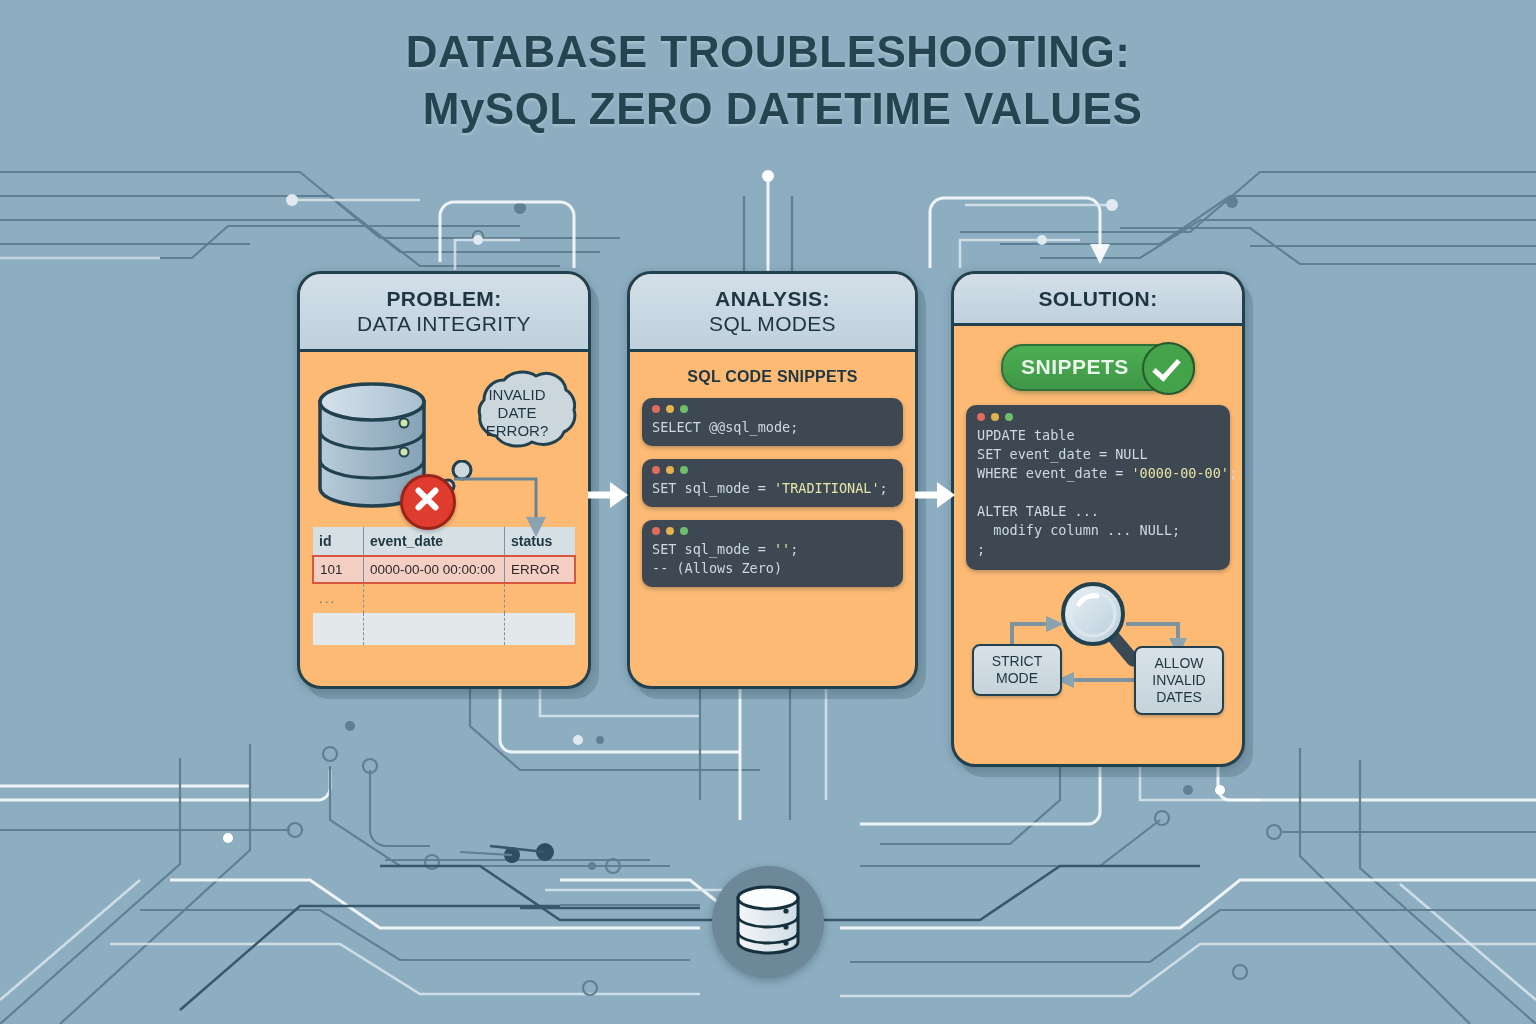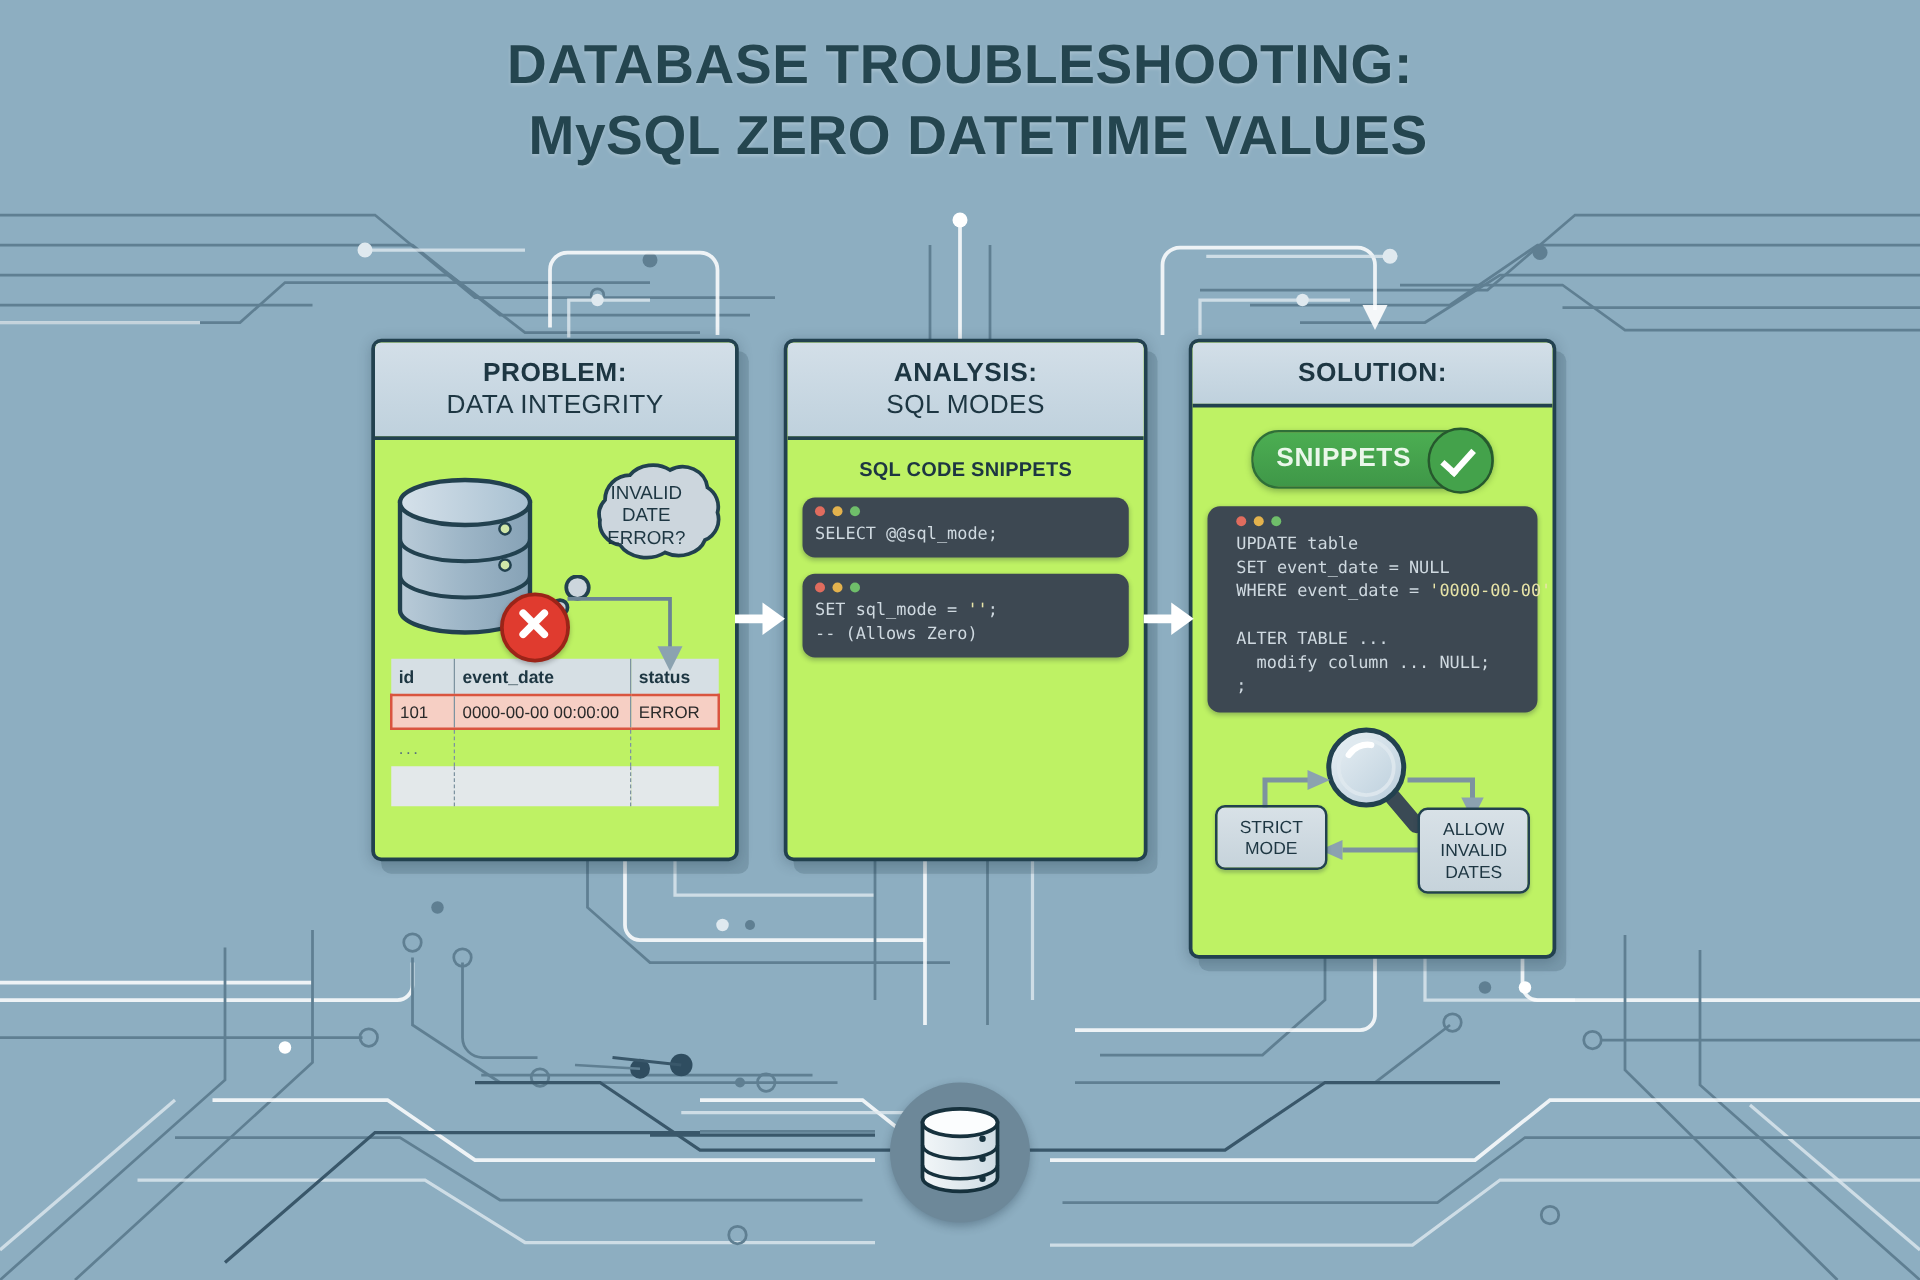--- a/index.html
+++ b/index.html
@@ -24,22 +24,22 @@
     text-shadow:0 2px 3px rgba(255,255,255,.25);
     font-family:"Liberation Sans", sans-serif;
   }
   .title-l1{font-size:44px;line-height:56px;}
   .title-l2{font-size:44px;line-height:58px;padding-left:29px;}
 
   
   .panel{
     position:absolute;z-index:6;
     border:3px solid #22414f;
-    border-radius:8px;
-    background:#bef264;
+    border-radius:24px;
+    background:#fdba74;
     box-shadow:8px 10px 0 rgba(40,70,86,.20), 0 2px 10px rgba(20,40,55,.25);
     overflow:hidden;
   }
   .panel-head{
     background:linear-gradient(180deg,#d3dfe8 0%,#bfd1dd 100%);
     border-bottom:3px solid #22414f;
     text-align:center;
     padding:12px 6px 12px;
   }
   .panel-head .h1{
@@ -370,27 +370,35 @@
 
       <div class="code">
         <div class="dots">
           <i class="d-r"></i>
           <i class="d-y"></i>
           <i class="d-g"></i>
         </div>
         <pre>SELECT @@sql_mode;</pre>
       </div>
 
-
       <div class="code">
         <div class="dots">
           <i class="d-r"></i>
           <i class="d-y"></i>
           <i class="d-g"></i>
         </div>
+        <pre><span class="kw">SET sql_mode = </span><span class="str">'TRADITIONAL'</span><span class="kw">;</span></pre>
+      </div>
+
+      <div class="code">
+        <div class="dots">
+          <i class="d-r"></i>
+          <i class="d-y"></i>
+          <i class="d-g"></i>
+        </div>
         <pre><span class="kw">SET sql_mode = </span><span class="str">''</span><span class="kw">;</span></pre>
         <pre class="cm">-- (Allows Zero)</pre>
       </div>
     </div>
   </div>
 
   <svg class="flow-arrow" style="left:913px;top:478px;" width="44" height="34" viewBox="0 0 44 34">
     <path d="M2,17 H26" stroke="#ffffff" stroke-width="7" fill="none"></path>
     <polygon points="24,4 42,17 24,30" fill="#ffffff"></polygon>
   </svg>
@@ -399,21 +407,21 @@
     <div class="panel-head">
       <div class="h1">SOLUTION:</div>
     </div>
     <div class="panel-body">
 
       <div class="resolved">
         <span class="lbl">SNIPPETS</span>
         <span class="chk"></span>
       </div>
 
-      <div class="code" style="padding:8px 23px 11px;">
+      <div class="code" style="padding:8px 11px 11px;">
         <div class="dots">
           <i class="d-r"></i>
           <i class="d-y"></i>
           <i class="d-g"></i>
         </div>
         <pre>UPDATE table</pre>
         <pre>SET event_date = NULL</pre>
         <pre><span class="kw">WHERE event_date = </span><span class="str">'0000-00-00'</span><span class="kw">;</span></pre>
         <pre>&nbsp;</pre>
         <pre>ALTER TABLE ...</pre>

